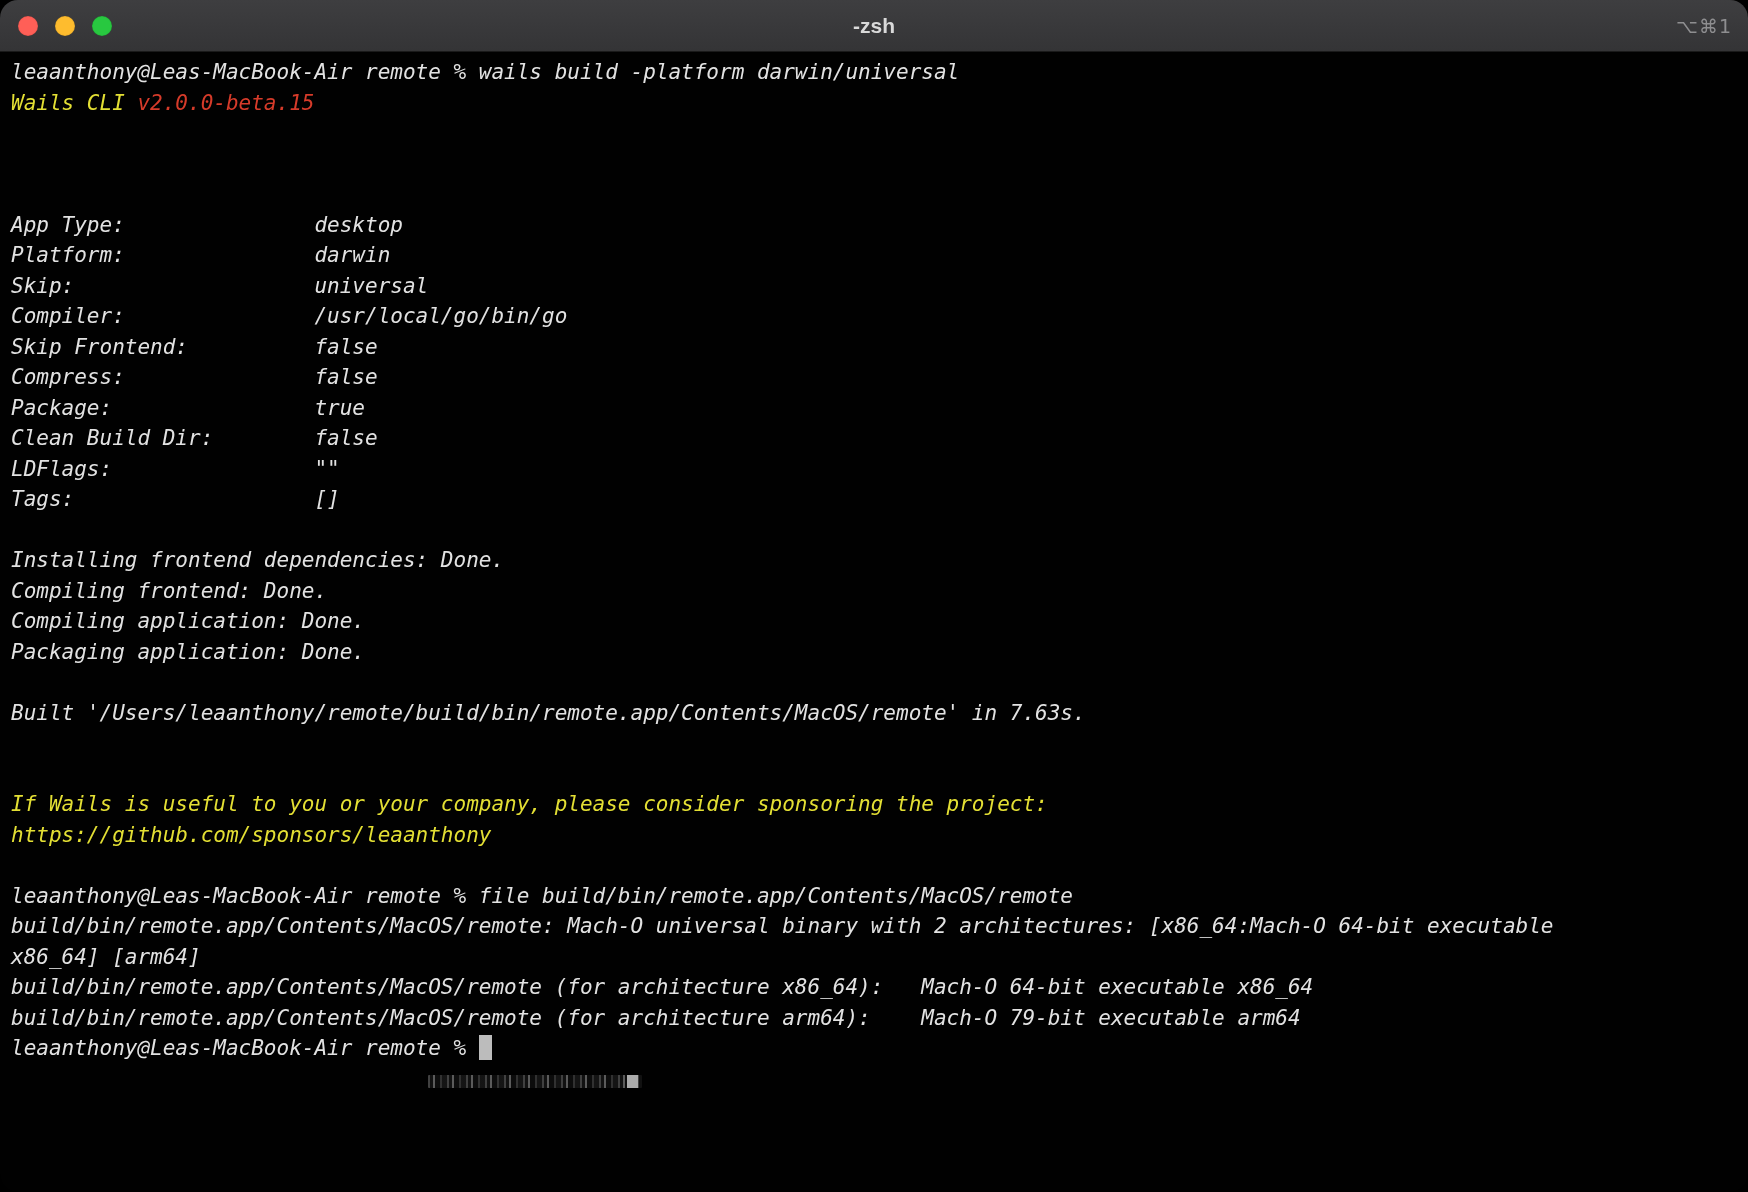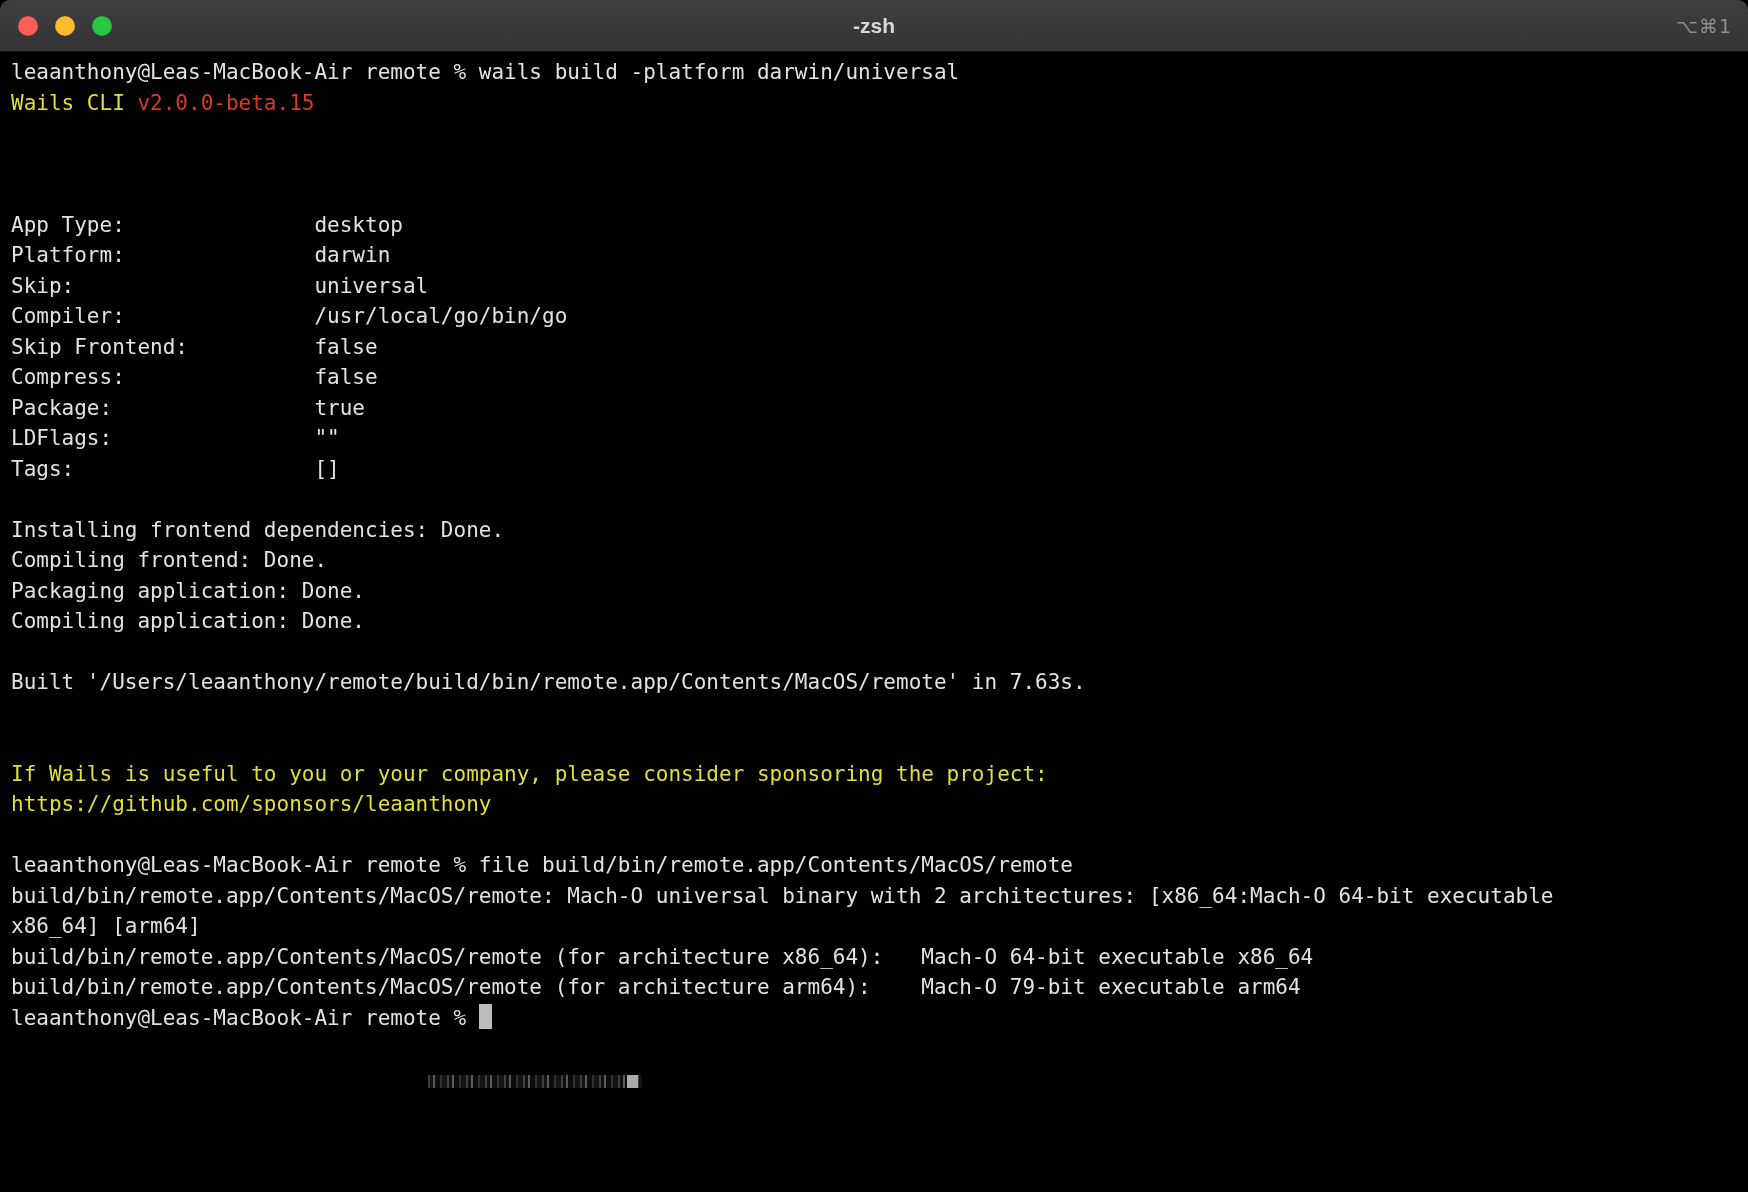--- a/index.html
+++ b/index.html
@@ -2,21 +2,21 @@
 <html style="--bg: #010101; --titlebar-top: #3e3e40; --titlebar-bottom: #343436; --title-text: #d9d9d9; --shortcut: #8e8e90; --text: #e2e2e2; --yellow: #e3df34; --red: #d63b2a; --cursor: #bcbcbc; --light-red: #ff5f57; --light-yellow: #febc2e; --light-green: #28c840;"><head>
 <meta charset="utf-8">
 <title>-zsh</title>
 <style>
   * { box-sizing: border-box; }
   html, body { margin: 0; padding: 0; background: #000; }
 
   .window {
     width: 1748px;
     height: 1192px;
-    border-radius: 10px;
+    border-radius: 18px;
     overflow: hidden;
     background: var(--bg, #010101);
     display: flex;
     flex-direction: column;
     position: relative;
   }
 
   .titlebar {
     flex: 0 0 52px;
     height: 52px;
@@ -52,20 +52,21 @@
   }
 
   .screen {
     flex: 1;
     padding: 5px 11px 0 11px;
     font-family: "DejaVu Sans Mono", monospace;
     font-size: 21px;
     line-height: 30.5px;
     color: var(--text, #e2e2e2);
     overflow: hidden;
+    font-style: italic;
   }
 
   .line { min-height: 30.5px; white-space: pre; }
   .c-default { color: var(--text, #e2e2e2); }
   .c-yellow  { color: var(--yellow, #e3df34); margin-top: 48px; }
   .c-red     { color: var(--red, #d63b2a); }
 
   .cursor {
     display: inline-block;
     width: 13px;
@@ -117,27 +118,28 @@
       <div class="line"></div>
       <div class="line"></div>
       <div class="line"></div>
       <div class="line"><span class="seg c-default">App Type:               desktop</span></div>
       <div class="line"><span class="seg c-default">Platform:               darwin</span></div>
       <div class="line"><span class="seg c-default">Skip:                   universal</span></div>
       <div class="line"><span class="seg c-default">Compiler:               /usr/local/go/bin/go</span></div>
       <div class="line"><span class="seg c-default">Skip Frontend:          false</span></div>
       <div class="line"><span class="seg c-default">Compress:               false</span></div>
       <div class="line"><span class="seg c-default">Package:                true</span></div>
+      <div class="line"><span class="seg c-default">Clean Build Dir:        false</span></div>
       <div class="line"><span class="seg c-default">LDFlags:                ""</span></div>
       <div class="line"><span class="seg c-default">Tags:                   []</span></div>
       <div class="line"></div>
       <div class="line"><span class="seg c-default">Installing frontend dependencies: Done.</span></div>
       <div class="line"><span class="seg c-default">Compiling frontend: Done.</span></div>
+      <div class="line"><span class="seg c-default">Compiling application: Done.</span></div>
       <div class="line"><span class="seg c-default">Packaging application: Done.</span></div>
-      <div class="line"><span class="seg c-default">Compiling application: Done.</span></div>
       <div class="line"></div>
       <div class="line"><span class="seg c-default">Built '/Users/leaanthony/remote/build/bin/remote.app/Contents/MacOS/remote' in 7.63s.</span></div>
       <div class="line"></div>
       <div class="line"></div>
       <div class="line"><span class="seg c-yellow">If Wails is useful to you or your company, please consider sponsoring the project:</span></div>
       <div class="line"><span class="seg c-yellow">https://github.com/sponsors/leaanthony</span></div>
       <div class="line"></div>
       <div class="line"><span class="seg c-default">leaanthony@Leas-MacBook-Air remote % file build/bin/remote.app/Contents/MacOS/remote</span></div>
       <div class="line"><span class="seg c-default">build/bin/remote.app/Contents/MacOS/remote: Mach-O universal binary with 2 architectures: [x86_64:Mach-O 64-bit executable</span></div>
       <div class="line"><span class="seg c-default">x86_64] [arm64]</span></div>

